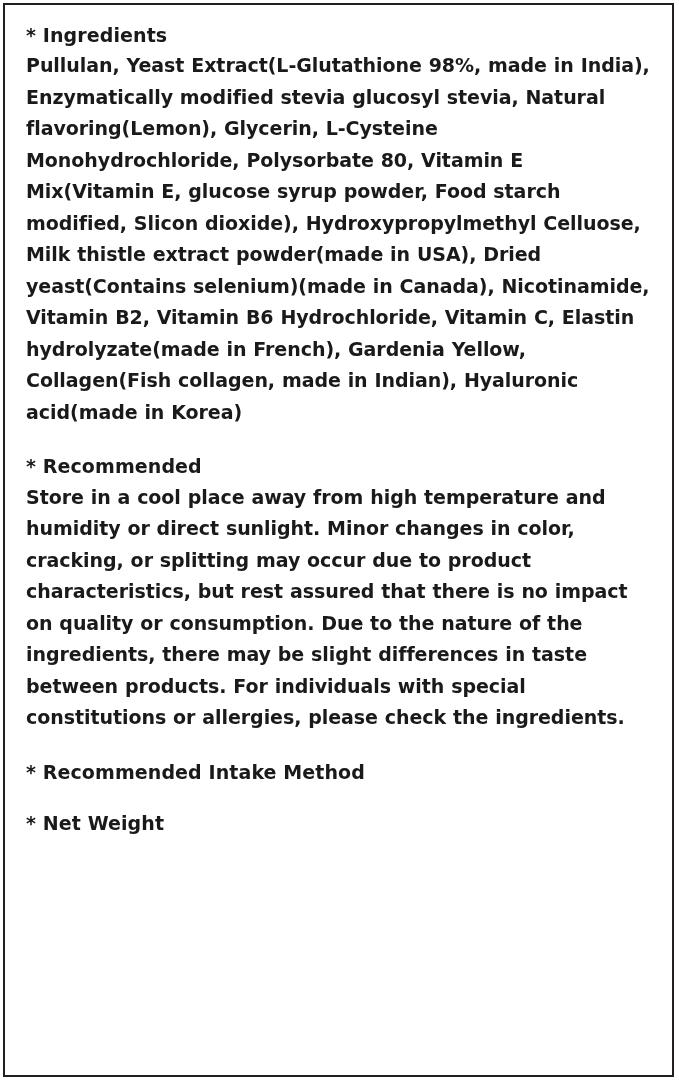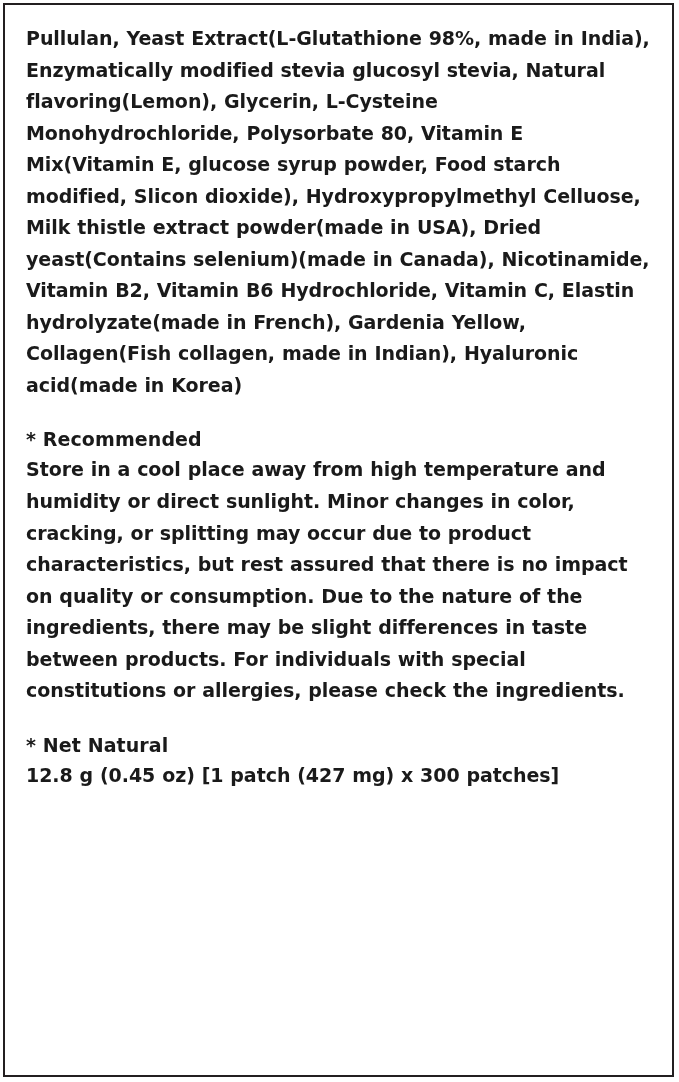--- a/index.html
+++ b/index.html
@@ -52,33 +52,34 @@
     line-height: 1.66;
   }
 </style>
 </head>
 <body>
 
 <div class="panel">
   <div class="content">
 
     <div class="section sec-ingredients">
+      <h2 class="sec-title">* Ingredients</h2>
       <p class="sec-body">Pullulan, Yeast Extract(L-Glutathione 98%, made in India), Enzymatically modified stevia glucosyl stevia, Natural flavoring(Lemon), Glycerin, L-Cysteine Monohydrochloride, Polysorbate 80, Vitamin E Mix(Vitamin E, glucose syrup powder, Food starch modified, Slicon dioxide), Hydroxypropylmethyl Celluose, Milk thistle extract powder(made in USA), Dried yeast(Contains selenium)(made in Canada), Nicotinamide, Vitamin B2, Vitamin B6 Hydrochloride, Vitamin C, Elastin hydrolyzate(made in French), Gardenia Yellow, Collagen(Fish collagen, made in Indian), Hyaluronic acid(made in Korea)</p>
     </div>
 
     <div class="section">
       <h2 class="sec-title">* Recommended</h2>
       <p class="sec-body">Store in a cool place away from high temperature and humidity or direct sunlight. Minor changes in color, cracking, or splitting may occur due to product characteristics, but rest assured that there is no impact on quality or consumption. Due to the nature of the ingredients, there may be slight differences in taste between products. For individuals with special constitutions or allergies, please check the ingredients.</p>
     </div>
 
     <div class="section">
+      <h2 class="sec-title">* Recommended Intake Method</h2>
     </div>
 
     <div class="section">
     </div>
 
     <div class="section">
-      <h2 class="sec-title">* Net Natural</h2>
-      <p class="sec-body">12.8 g (0.45 oz) [1 patch (427 mg) x 300 patches]</p>
+      <h2 class="sec-title">* Net Weight</h2>
     </div>
 
   </div>
 </div>
 
 </body></html>

